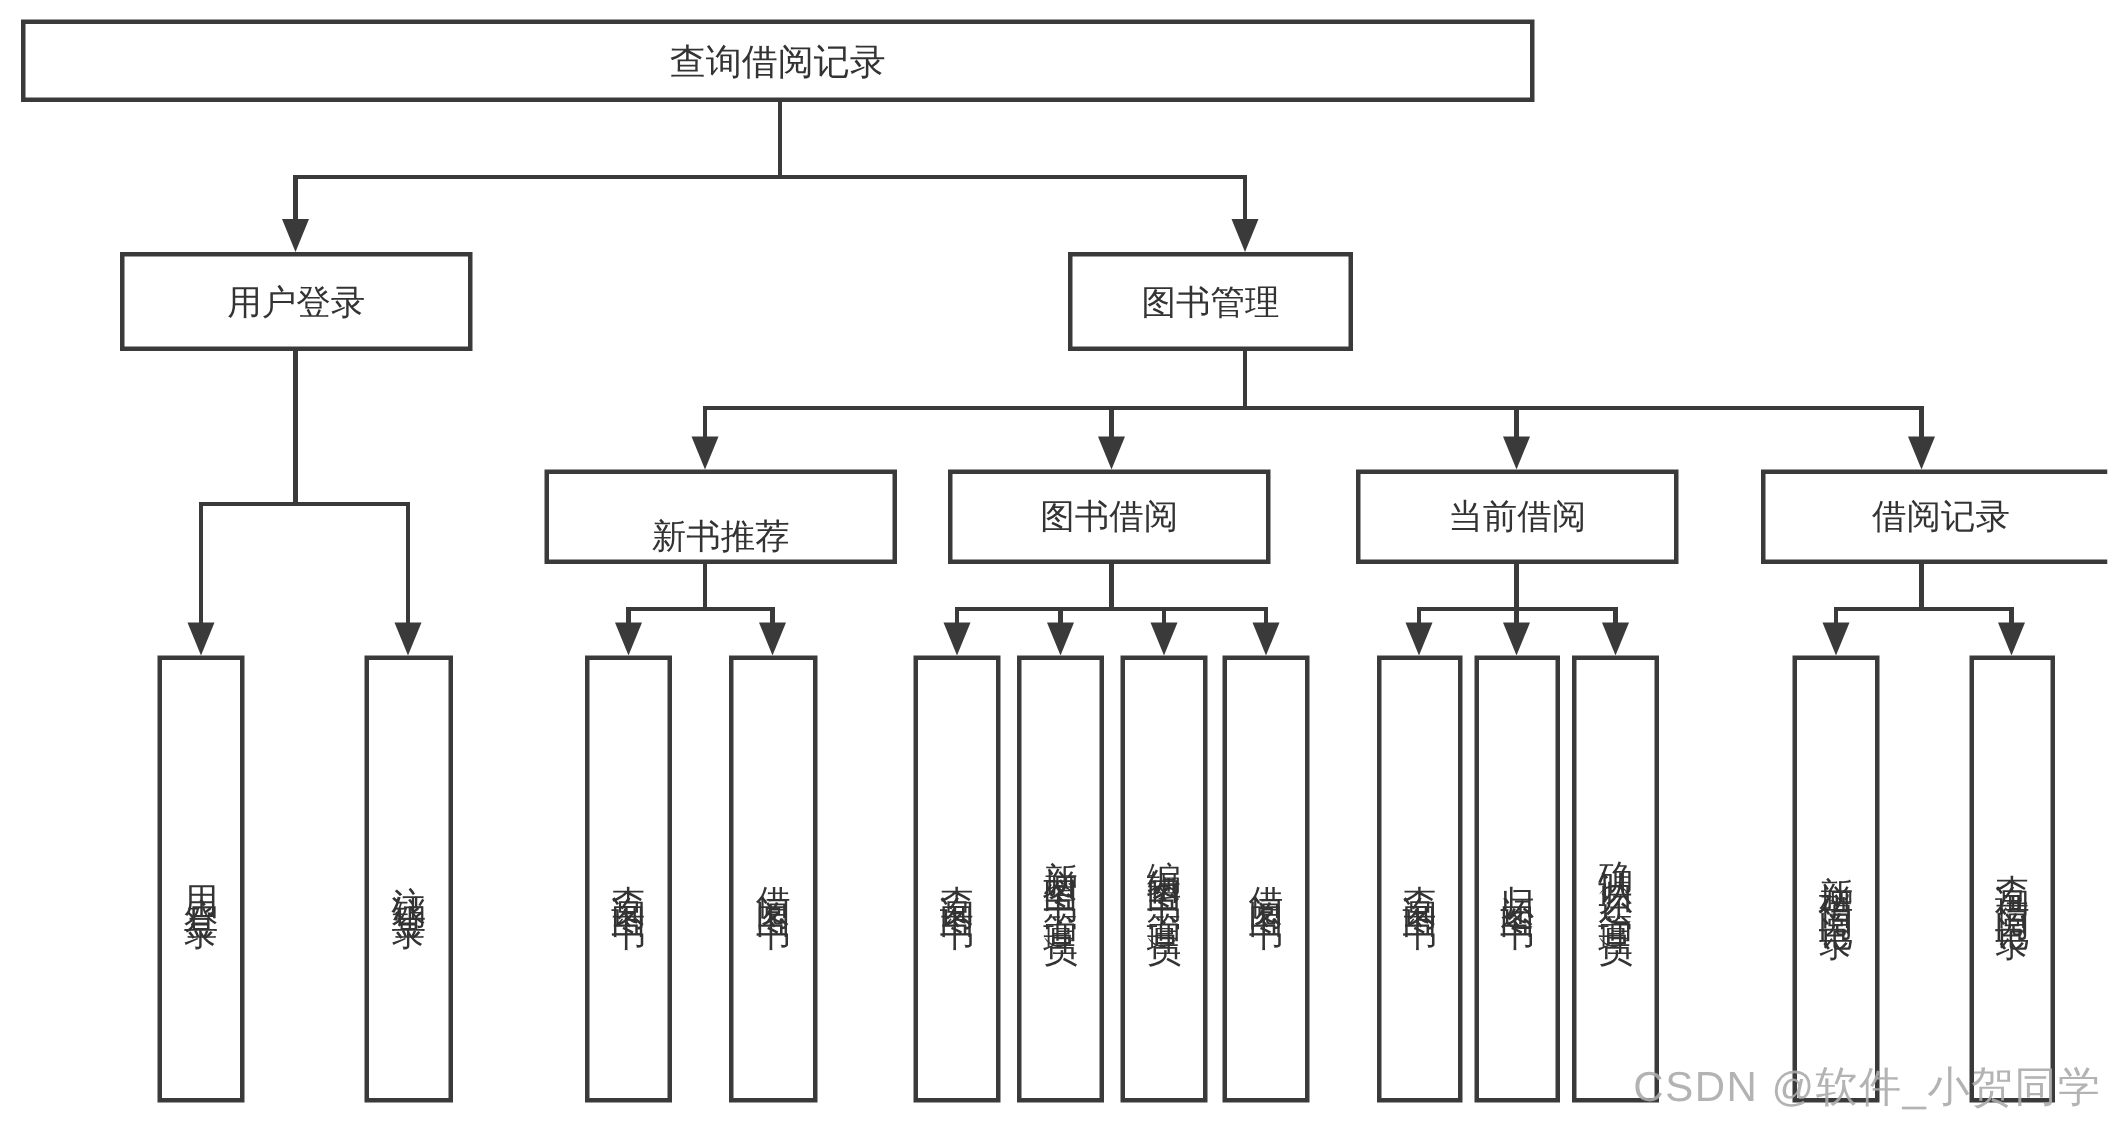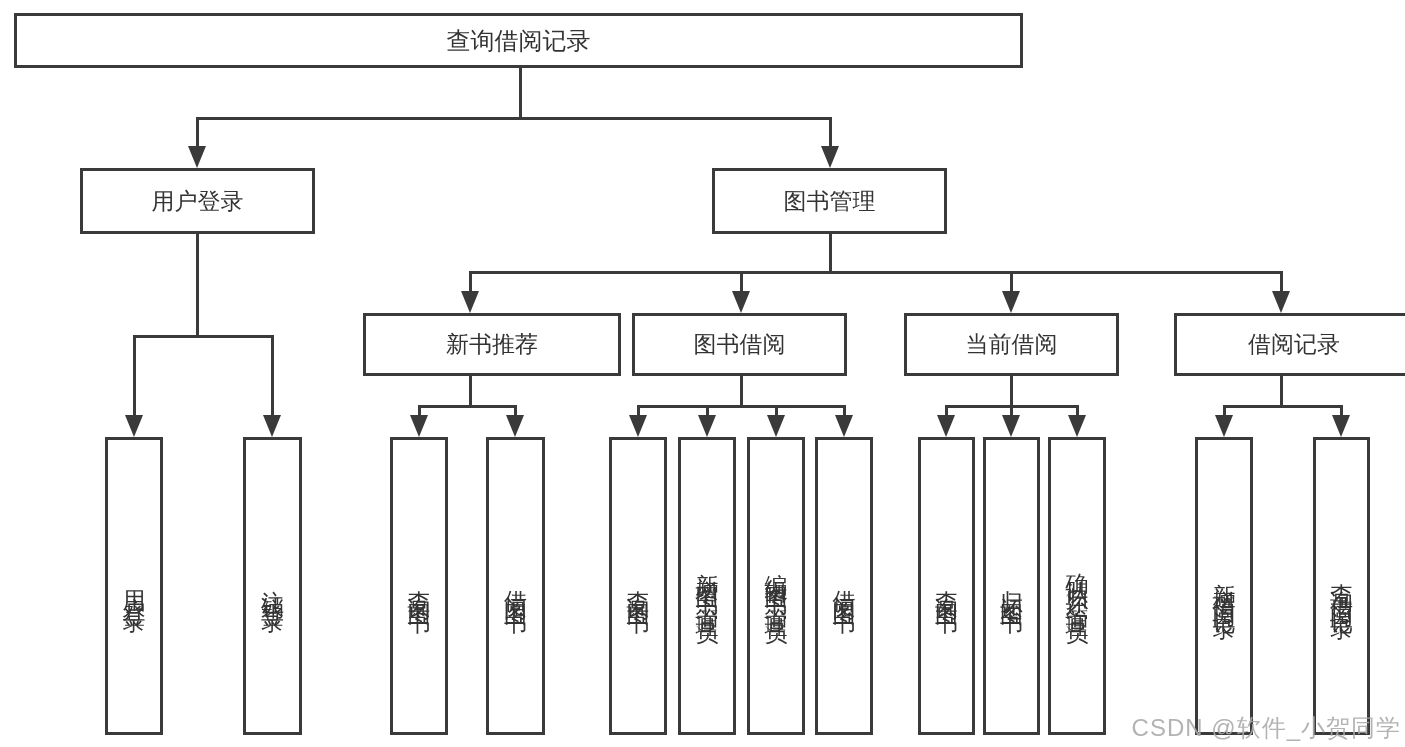--- a/index.html
+++ b/index.html
@@ -51,21 +51,21 @@
     text-orientation: mixed;
     letter-spacing: 7px;
     line-height: 1;
     white-space: nowrap;
   }
   .watermark {
     position: absolute;
     right: 4px;
     bottom: 3px;
     z-index: 3;
-    font-size: 24px;
+    font-size: 28px;
     color: var(--watermark);
     opacity: 0.9;
     letter-spacing: 1px;
     white-space: nowrap;
   }
 </style>
 </head>
 <body>
 
 <div id="canvas">
@@ -106,25 +106,25 @@
     <polygon points="1332,415 1350,415 1341,437"></polygon>
   </svg>
 
   <div class="box root" style="left:14px; top:13px; width:1009px; height:55px;">
     <span>查询借阅记录</span>
   </div>
 
   <div class="box l2" style="left:80px; top:168px; width:235px; height:66px;">
     <span>用户登录</span>
   </div>
-  <div class="box l2" style="left:712px; top:168px; width:235px; height:66px;">
+  <div class="box l2" style="left:712px; top:168px; width:190px; height:66px;">
     <span>图书管理</span>
   </div>
 
-  <div class="box l3" style="left:363px; top:313px; width:258px; height:63px;">
+  <div class="box l3" style="left:363px; top:313px; width:235px; height:63px;align-items:flex-end;">
     <span>新书推荐</span>
   </div>
   <div class="box l3" style="left:632px; top:313px; width:215px; height:63px;">
     <span>图书借阅</span>
   </div>
   <div class="box l3" style="left:904px; top:313px; width:215px; height:63px;">
     <span>当前借阅</span>
   </div>
   <div class="box l3" style="left:1174px; top:313px; width:240px; height:63px;">
     <span>借阅记录</span>

